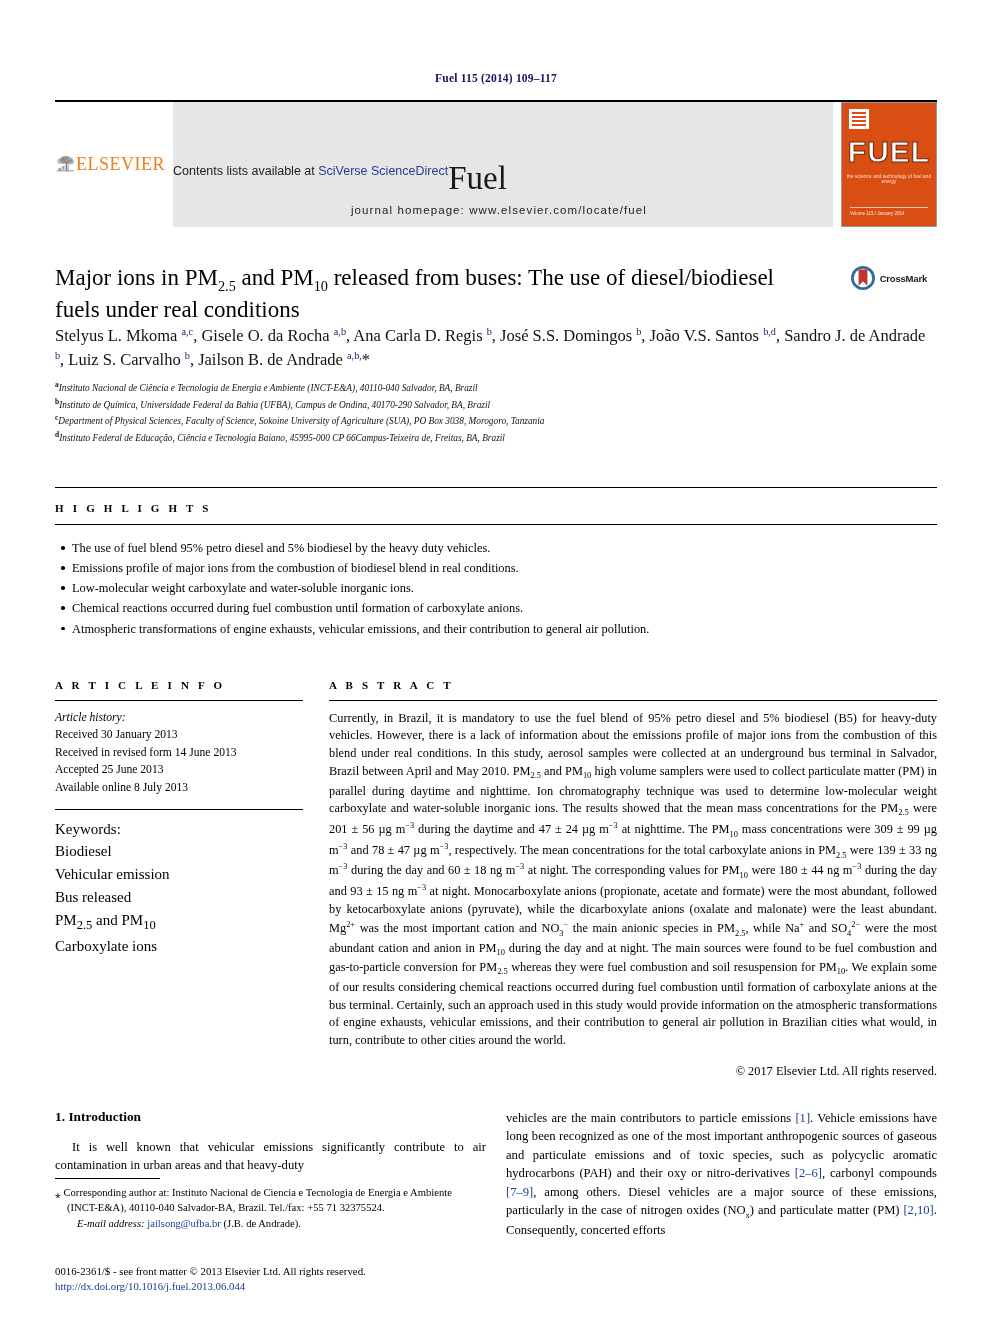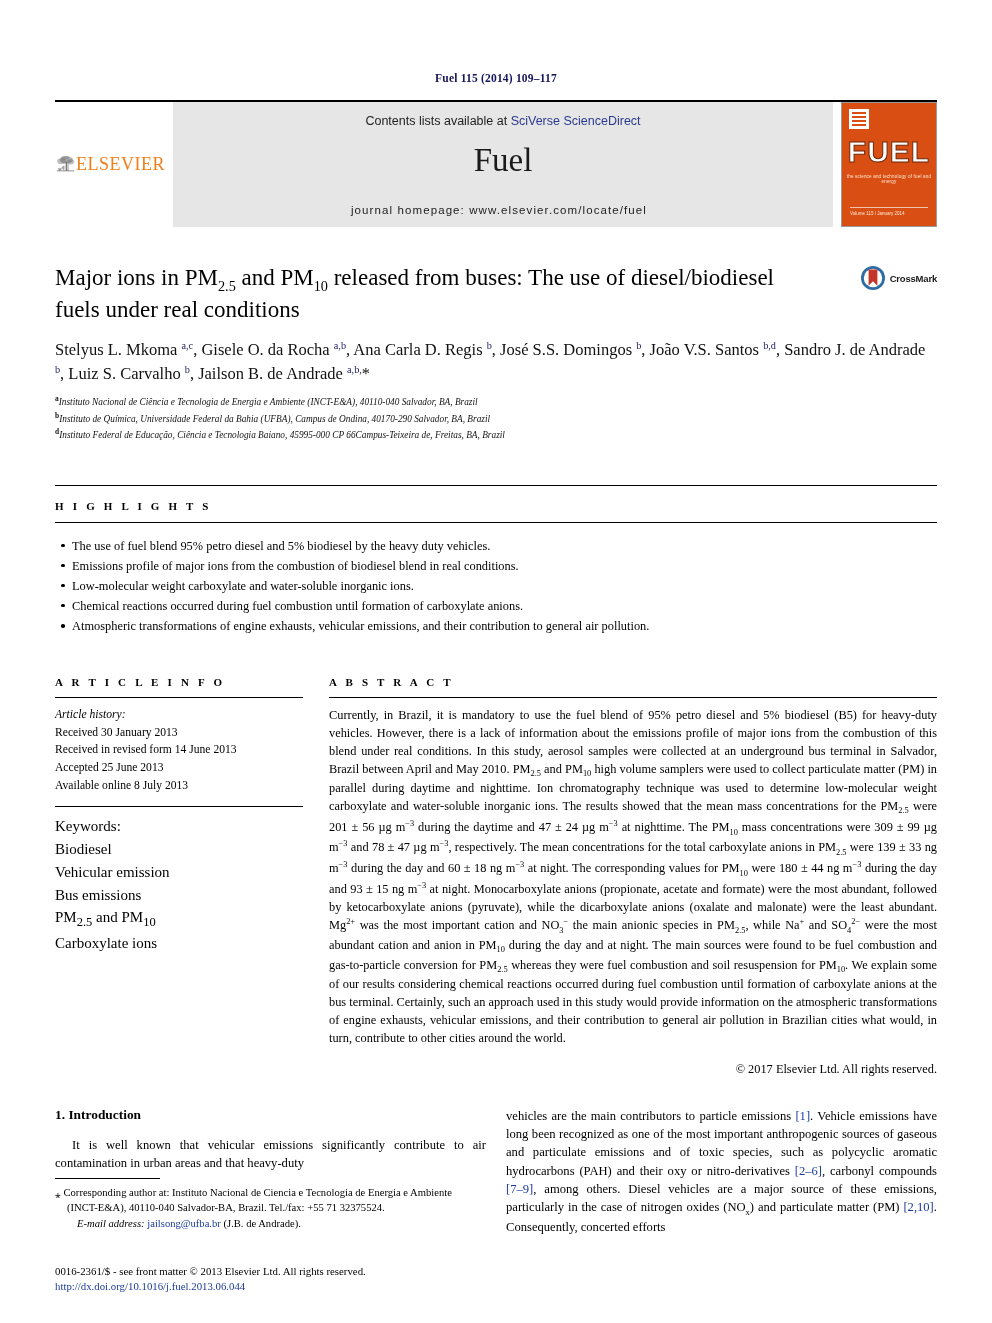--- a/index.html
+++ b/index.html
@@ -60,21 +60,21 @@
     color: #ef7f1a;
     line-height: 1;
     margin-top: 1px;
   }
   .masthead-center {
     flex: 1 1 auto;
     background: #e6e6e6;
     margin: 0 8px;
     position: relative;
     display: flex;
-    flex-direction: column;
+    flex-direction: row;
     align-items: center;
     justify-content: flex-start;
     box-sizing: border-box;
     padding-top: 12px;
   }
   .contents-line {
     font-family: "Liberation Sans", sans-serif;
     font-size: 12.5px;
     color: #222;
   }
@@ -161,39 +161,38 @@
     font-size: 23px;
     font-weight: normal;
     line-height: 1.28;
     margin: 0;
     padding-right: 130px;
   }
   h1.paper-title sub { font-size: 62%; }
 
   .crossmark {
     position: absolute;
-    right: 0;
+    right: 10px;
     top: 2px;
     display: flex;
     align-items: center;
     gap: 4px;
   }
   .crossmark-label {
     font-family: "Liberation Sans", sans-serif;
     font-size: 9.5px;
     font-weight: bold;
     color: #1a1a1a;
     letter-spacing: -0.2px;
   }
 
   .authors {
     font-family: "Liberation Serif", serif;
     font-size: 16.5px;
     line-height: 1.42;
-    margin-top: 14px;
     color: #111;
   }
   .authors sup { font-size: 62%; color:#1b1b5c; }
 
   .affiliations {
     margin-top: 8px;
     font-family: "Liberation Serif", serif;
     font-style: italic;
     font-size: 9.3px;
     line-height: 1.55;
@@ -366,20 +365,21 @@
       <span class="crossmark-label">CrossMark</span>
     </div>
 
     <h1 class="paper-title"><span>Major ions in PM</span><sub>2.5</sub><span> and PM</span><sub>10</sub><span> released from buses: The use of diesel/biodiesel fuels under real conditions</span></h1>
 
     <div class="authors">Stelyus L. Mkoma <sup>a,c</sup>, Gisele O. da Rocha <sup>a,b</sup>, Ana Carla D. Regis <sup>b</sup>, José S.S. Domingos <sup>b</sup>, João V.S. Santos <sup>b,d</sup>, Sandro J. de Andrade <sup>b</sup>, Luiz S. Carvalho <sup>b</sup>, Jailson B. de Andrade <sup>a,b,</sup>*</div>
 
     <div class="affiliations">
       <div class="aff-row"><sup>a</sup><span>Instituto Nacional de Ciência e Tecnologia de Energia e Ambiente (INCT-E&amp;A), 40110-040 Salvador, BA, Brazil</span></div>
       <div class="aff-row"><sup>b</sup><span>Instituto de Química, Universidade Federal da Bahia (UFBA), Campus de Ondina, 40170-290 Salvador, BA, Brazil</span></div>
+      <div class="aff-row"><sup>c</sup><span>Department of Physical Sciences, Faculty of Science, Sokoine University of Agriculture (SUA), PO Box 3038, Morogoro, Tanzania</span></div>
       <div class="aff-row"><sup>d</sup><span>Instituto Federal de Educação, Ciência e Tecnologia Baiano, 45995-000 CP 66Campus-Teixeira de, Freitas, BA, Brazil</span></div>
     </div>
   </div>
 
   <div class="highlights-wrap">
     <div class="highlights-rule-top"></div>
     <div class="highlights-head">
       <span class="sec-label">H I G H L I G H T S</span>
     </div>
     <div class="rule-thick"></div>
@@ -404,21 +404,21 @@
         <div>Received 30 January 2013</div>
         <div>Received in revised form 14 June 2013</div>
         <div>Accepted 25 June 2013</div>
         <div>Available online 8 July 2013</div>
       </div>
       <div class="info-divider"></div>
       <div class="kw-block">
         <div class="it">Keywords:</div>
         <div>Biodiesel</div>
         <div>Vehicular emission</div>
-        <div>Bus emissions</div>
+        <div>Bus released</div>
         <div>PM<sub>2.5</sub> and PM<sub>10</sub></div>
         <div>Carboxylate ions</div>
       </div>
     </div>
 
     <div class="col-abstract">
       <div class="abstract-head">
         <span class="sec-label">A B S T R A C T</span>
       </div>
       <div class="rule-thick"></div>

